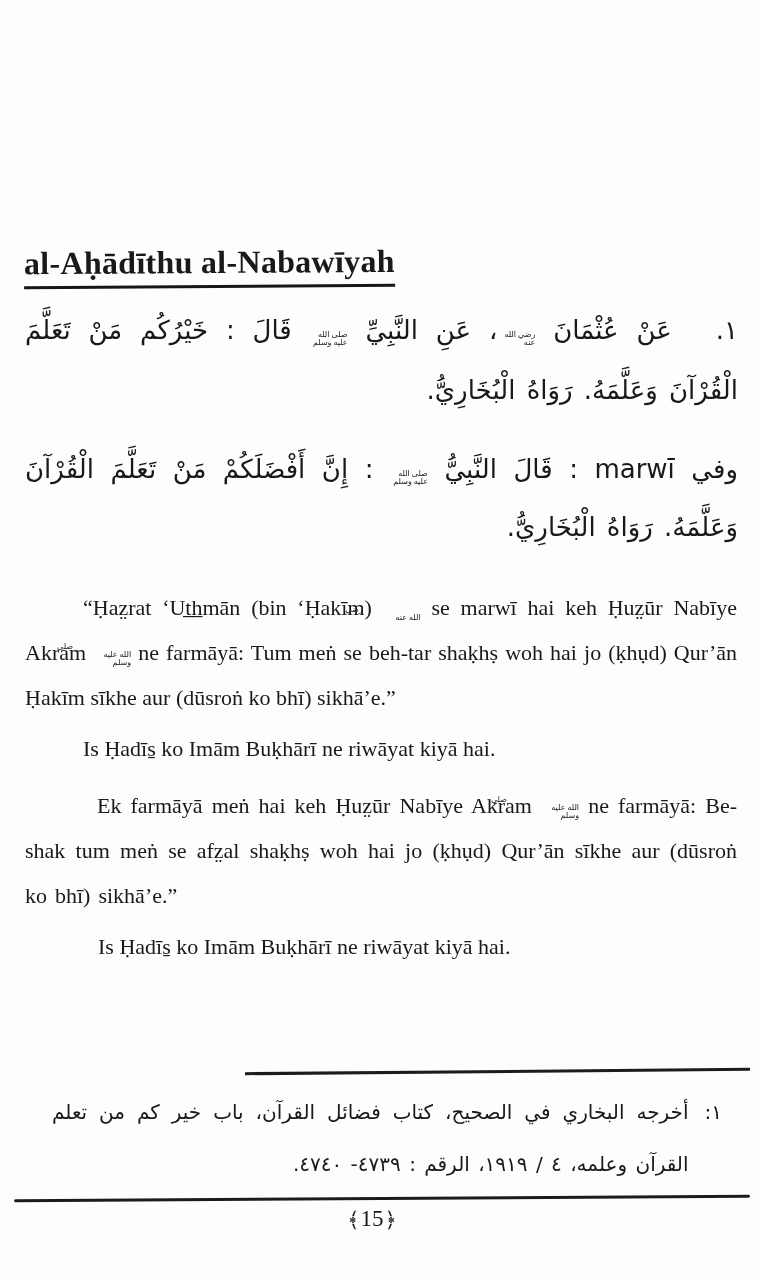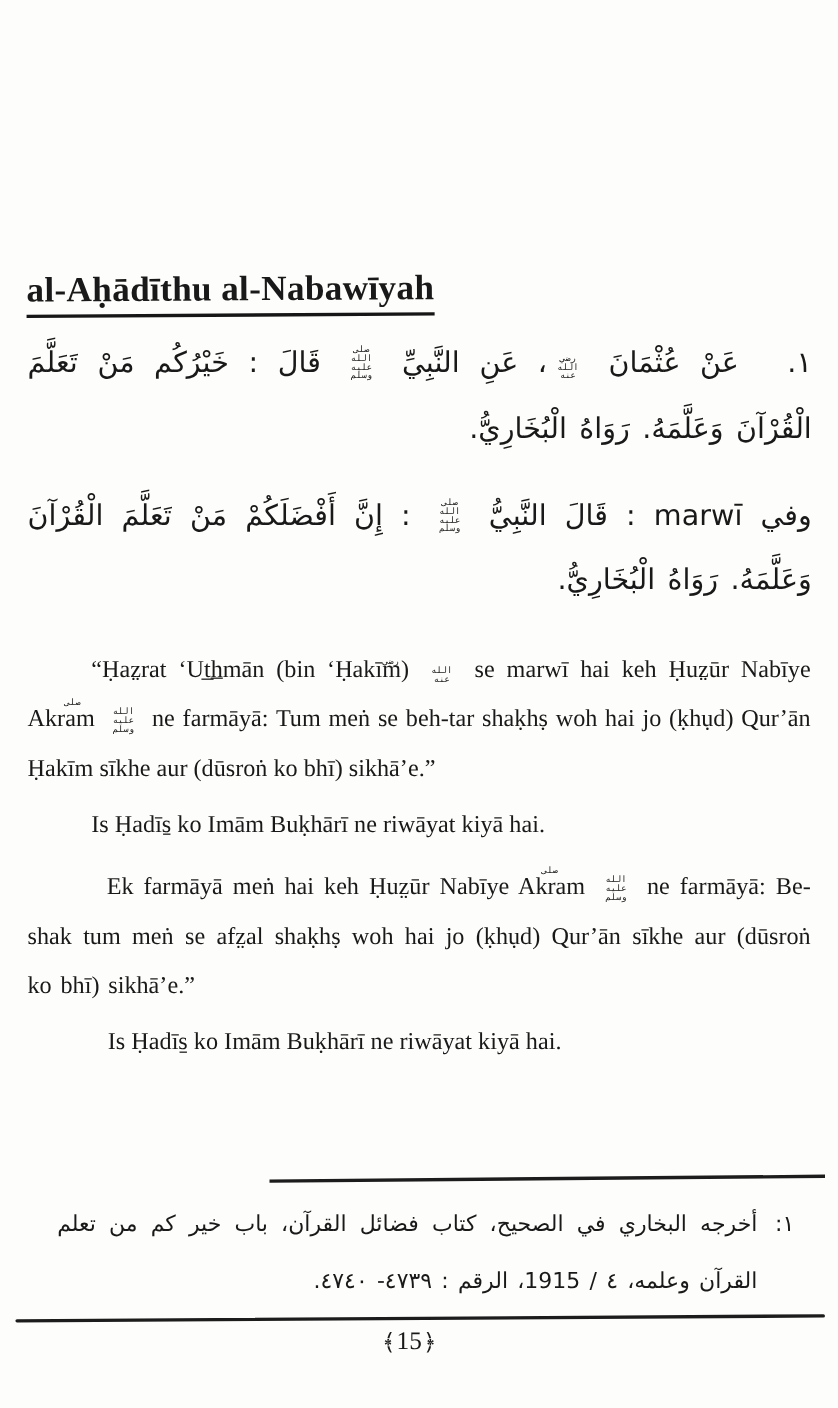--- a/index.html
+++ b/index.html
@@ -28,23 +28,23 @@
     word-spacing:3px;
   }
   .p-ar1{top:300px;}
   .p-ar2{top:440px;line-height:58px;}
   .num{white-space:nowrap;}
   .numgap{display:inline-block;width:44px;}
   
   .hon{
     display:inline-block;width:38px;
     direction:rtl;
-    font-family:Liberation Mono, monospace;
+    font-family:Liberation Serif, serif;
     font-size:8px;line-height:8px;letter-spacing:0;word-spacing:0;
-    text-align:center;vertical-align:-6px;
+    text-align:right;vertical-align:-6px;
     color:#222;
   }
   .lat .hon{vertical-align:-5px;}
   
   .lat{
     position:absolute;left:25px;right:25px;
     font-size:22px;line-height:45px;
     text-align:justify;
   }
   .p-lat1{top:585px;text-indent:58px;}
@@ -94,19 +94,19 @@
 
   <div class="lat p-lat2">Is Ḥadīs̱ ko Imām Buḳhārī ne riwāyat kiyā hai.</div>
 
   <div class="lat p-lat3"><span>Ek farmāyā meṅ hai keh Ḥuz̤ūr Nabīye Akram </span><span class="hon">صلى الله عليه وسلم</span><span> ne farmāyā: Be-shak tum meṅ se afz̤al shaḳhṣ woh hai jo (ḳhụd) Qur’ān sīkhe aur (dūsroṅ ko bhī) sikhā’e.”</span></div>
 
   <div class="lat p-lat4">Is Ḥadīs̱ ko Imām Buḳhārī ne riwāyat kiyā hai.</div>
 
   <div class="fn-rule"></div>
   <div class="footnote">
     <span class="fn-marker">١:</span>
-    <span class="fn-text">أخرجه البخاري في الصحيح، كتاب فضائل القرآن، باب خير كم من تعلم القرآن وعلمه، ٤ / 1915، الرقم : ٤٧٣٩- ٤٧٤٠.</span>
+    <span class="fn-text">أخرجه البخاري في الصحيح، كتاب فضائل القرآن، باب خير كم من تعلم القرآن وعلمه، ٤ / ١٩١٩، الرقم : ٤٧٣٩- ٤٧٤٠.</span>
   </div>
 
   <div class="page-rule"></div>
   <div class="pagenum-row"><span class="orn">﴾</span><span>15</span><span class="orn">﴿</span></div>
 
 </div>
 
 </body></html>

